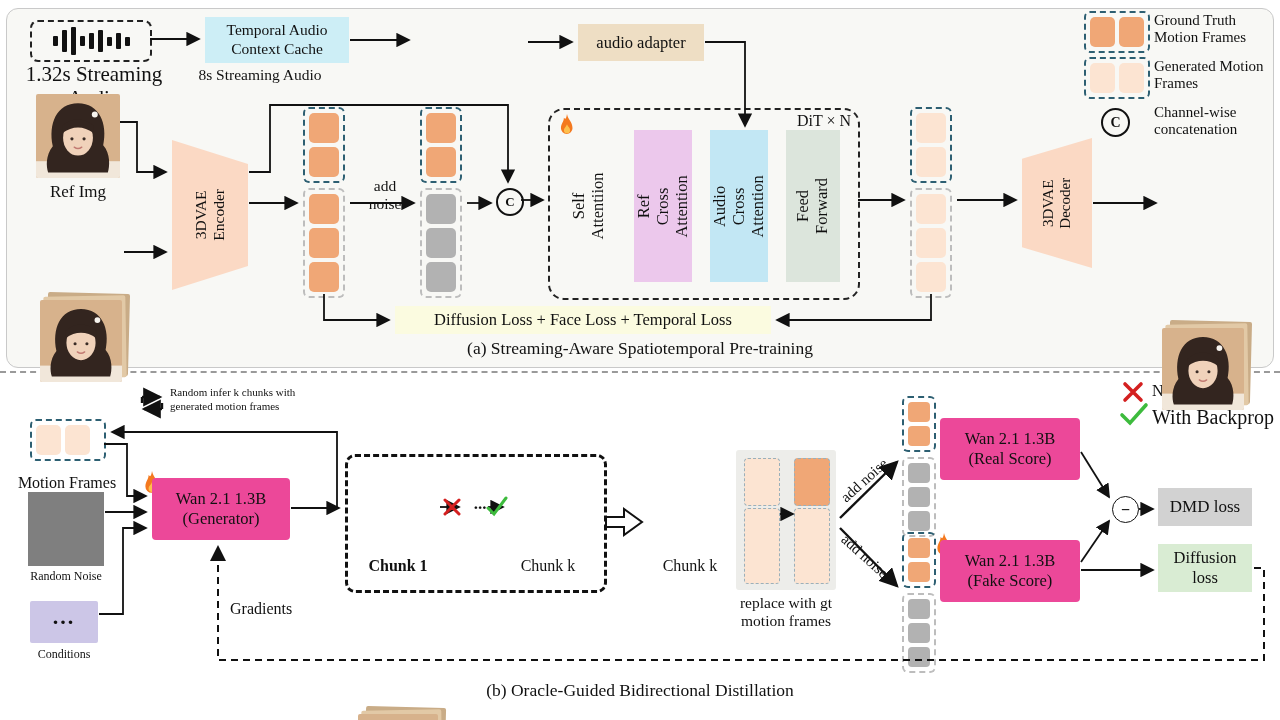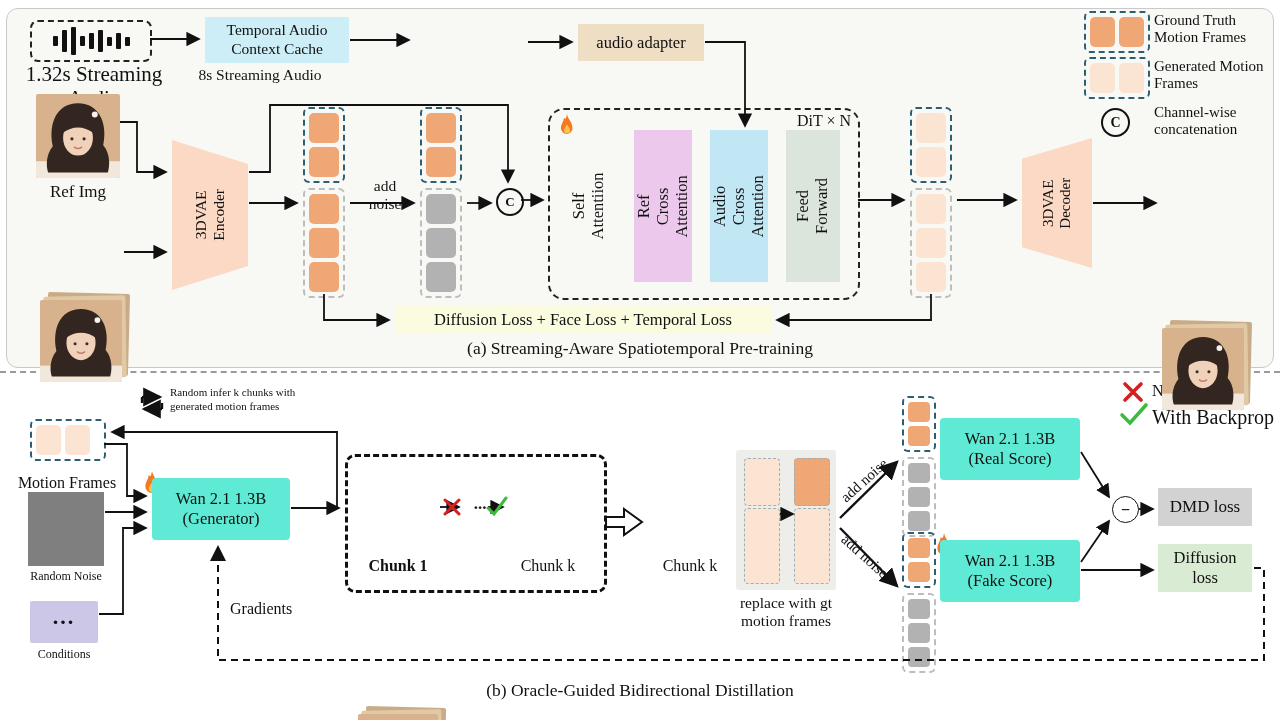--- a/index.html
+++ b/index.html
@@ -8,21 +8,21 @@
   .abs{position:absolute;}
   .panel-a{left:6px;top:8px;width:1266px;height:358px;background:#f8f8f5;
            border:1.5px solid #c9c9c9;border-radius:12px;}
   .divider{left:0;top:371px;width:1280px;height:0;border-top:2.5px dashed #9a9a9a;}
   .lbl{text-align:center;line-height:1.15;}
   .box{display:flex;align-items:center;justify-content:center;text-align:center;line-height:1.2;}
   
   .b-cache{background:#cdeef6;}
   .b-wav{background:#b4ddf1;}
   .b-adapter{background:#eedec4;}
-  .b-wan{background:#5eead4;border-radius:4px;}
+  .b-wan{background:#ec4899;border-radius:4px;}
   .b-dmd{background:#d2d2d2;}
   .b-diff{background:#d9ecd3;}
   .b-cond{background:#ccc6e7;border-radius:2px;}
   .b-loss{background:#fbfbe0;}
   .b-noise{background:#7f7f7f;}
   
   .wavebox{display:flex;align-items:center;justify-content:center;gap:4px;
            border:2.5px dashed #222;border-radius:8px;}
   .wavebar{width:5px;background:#111;border-radius:1px;}
   

